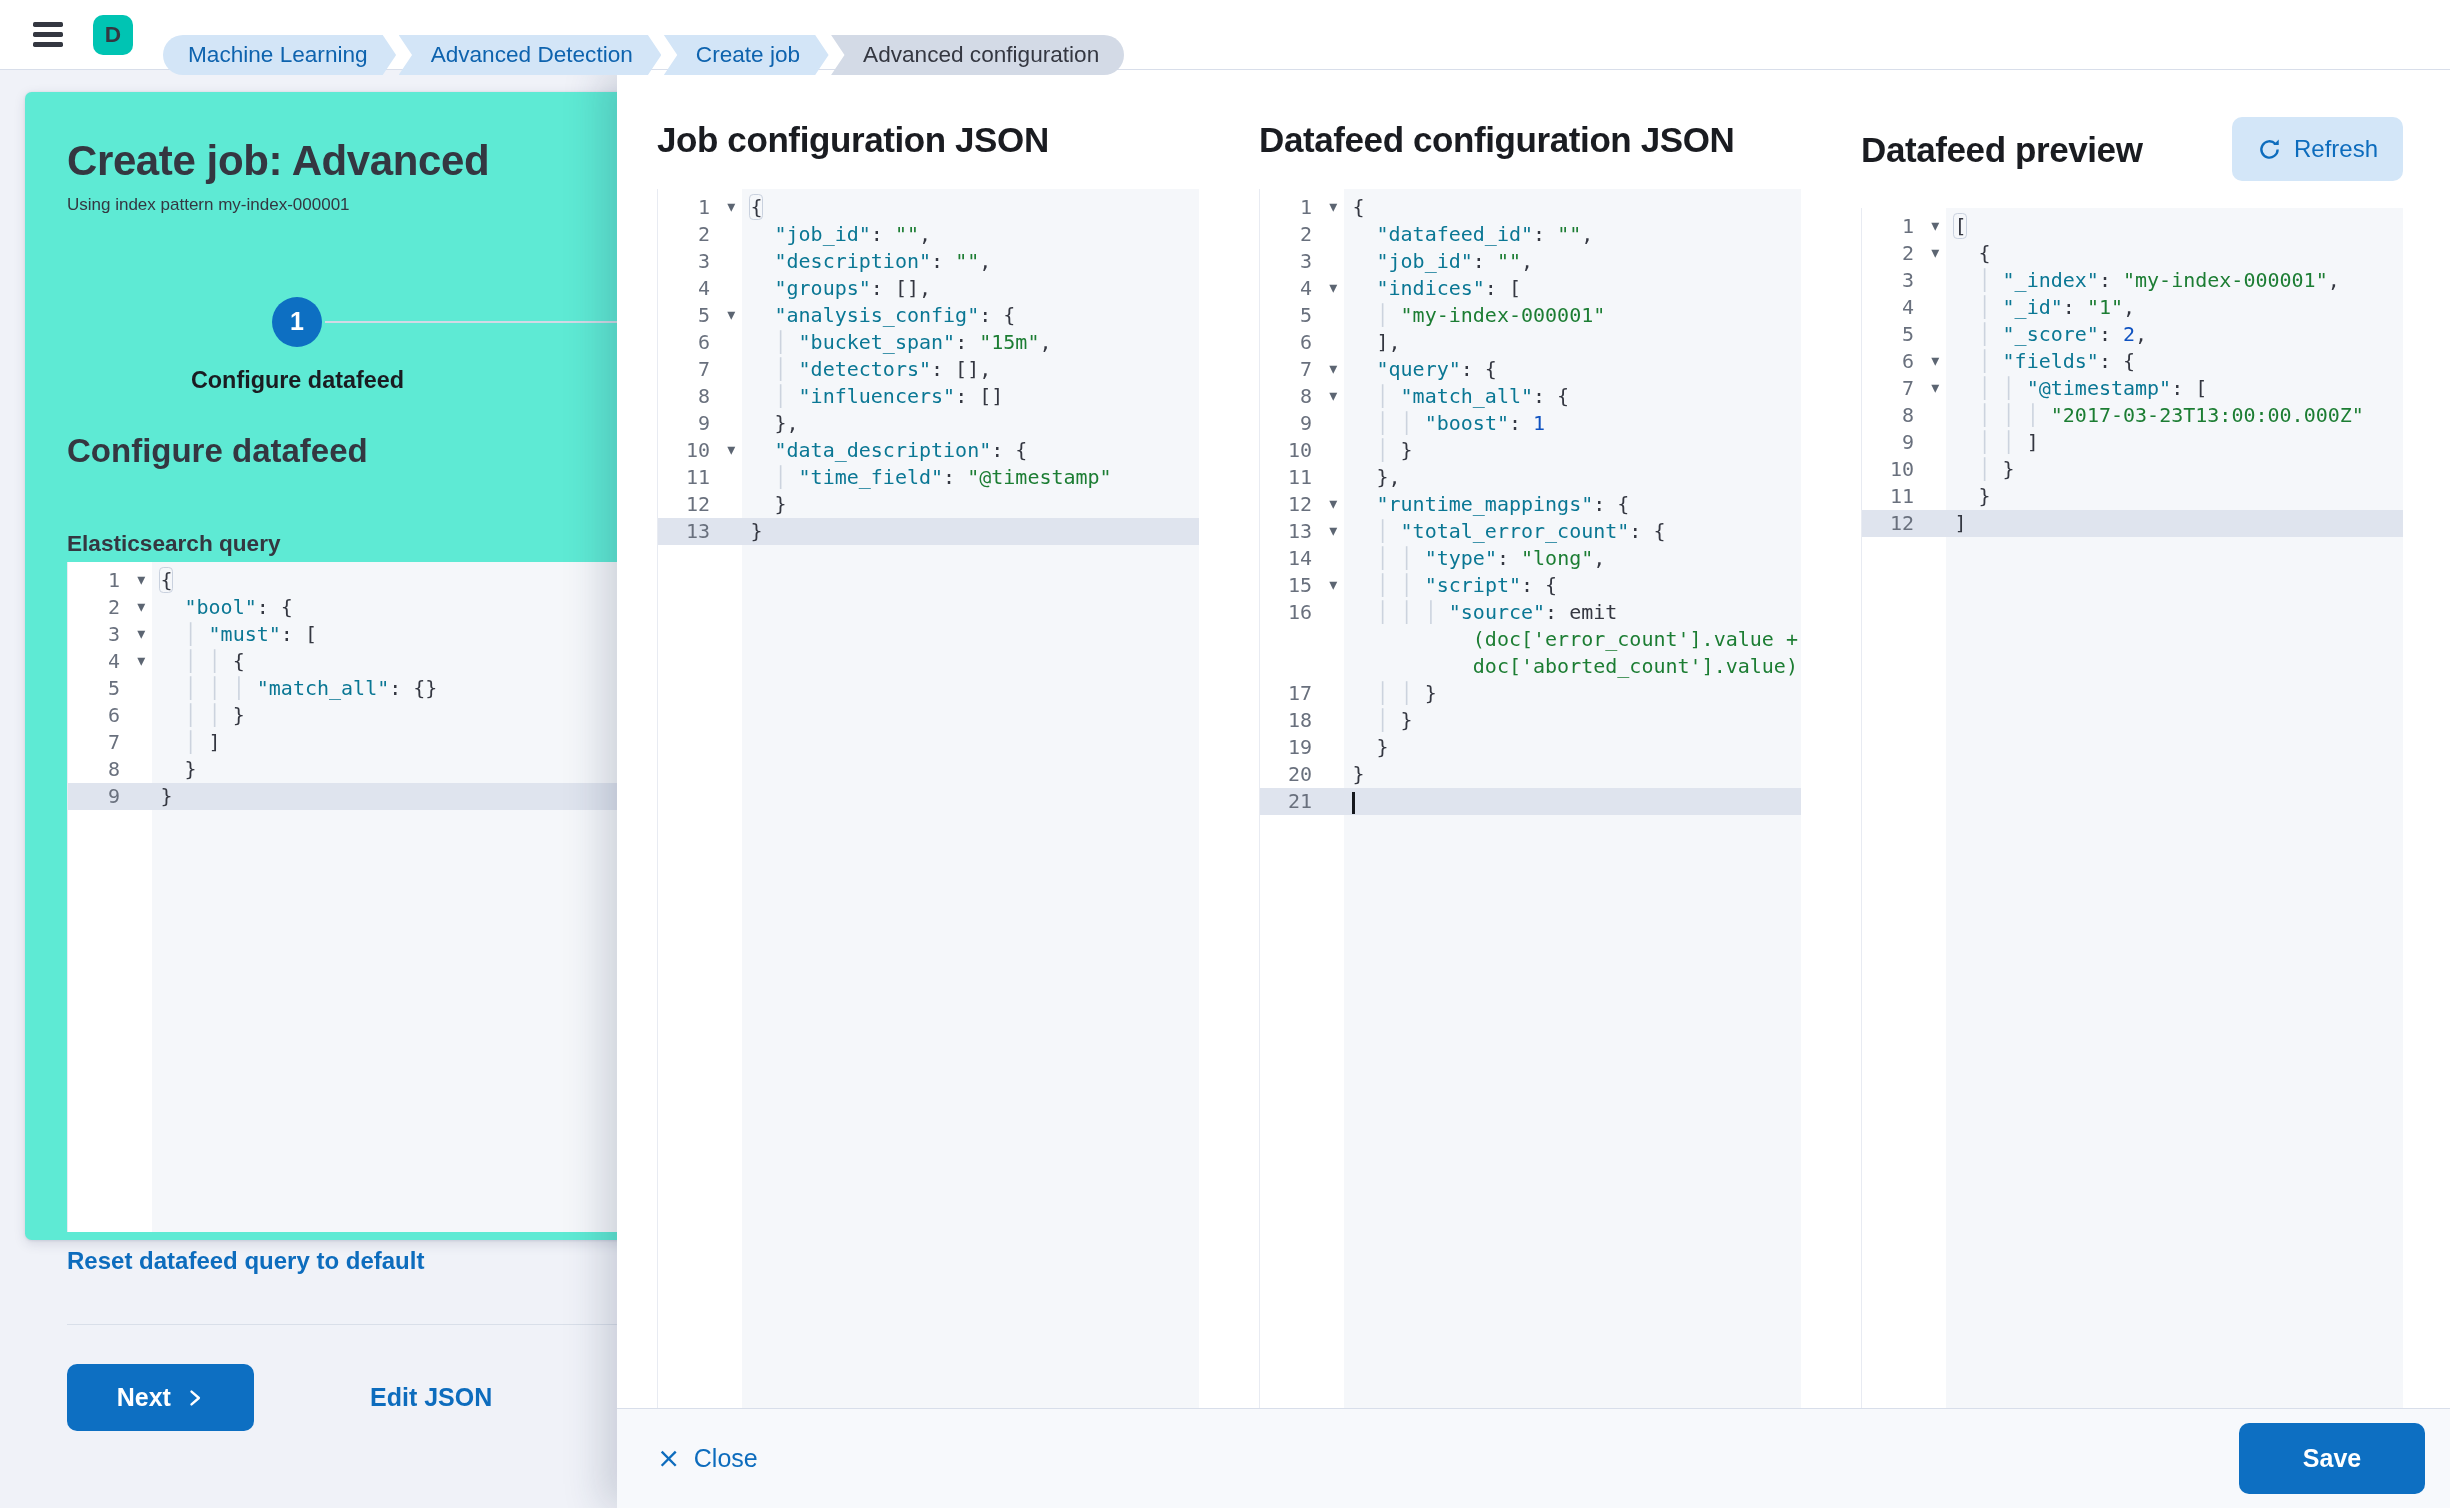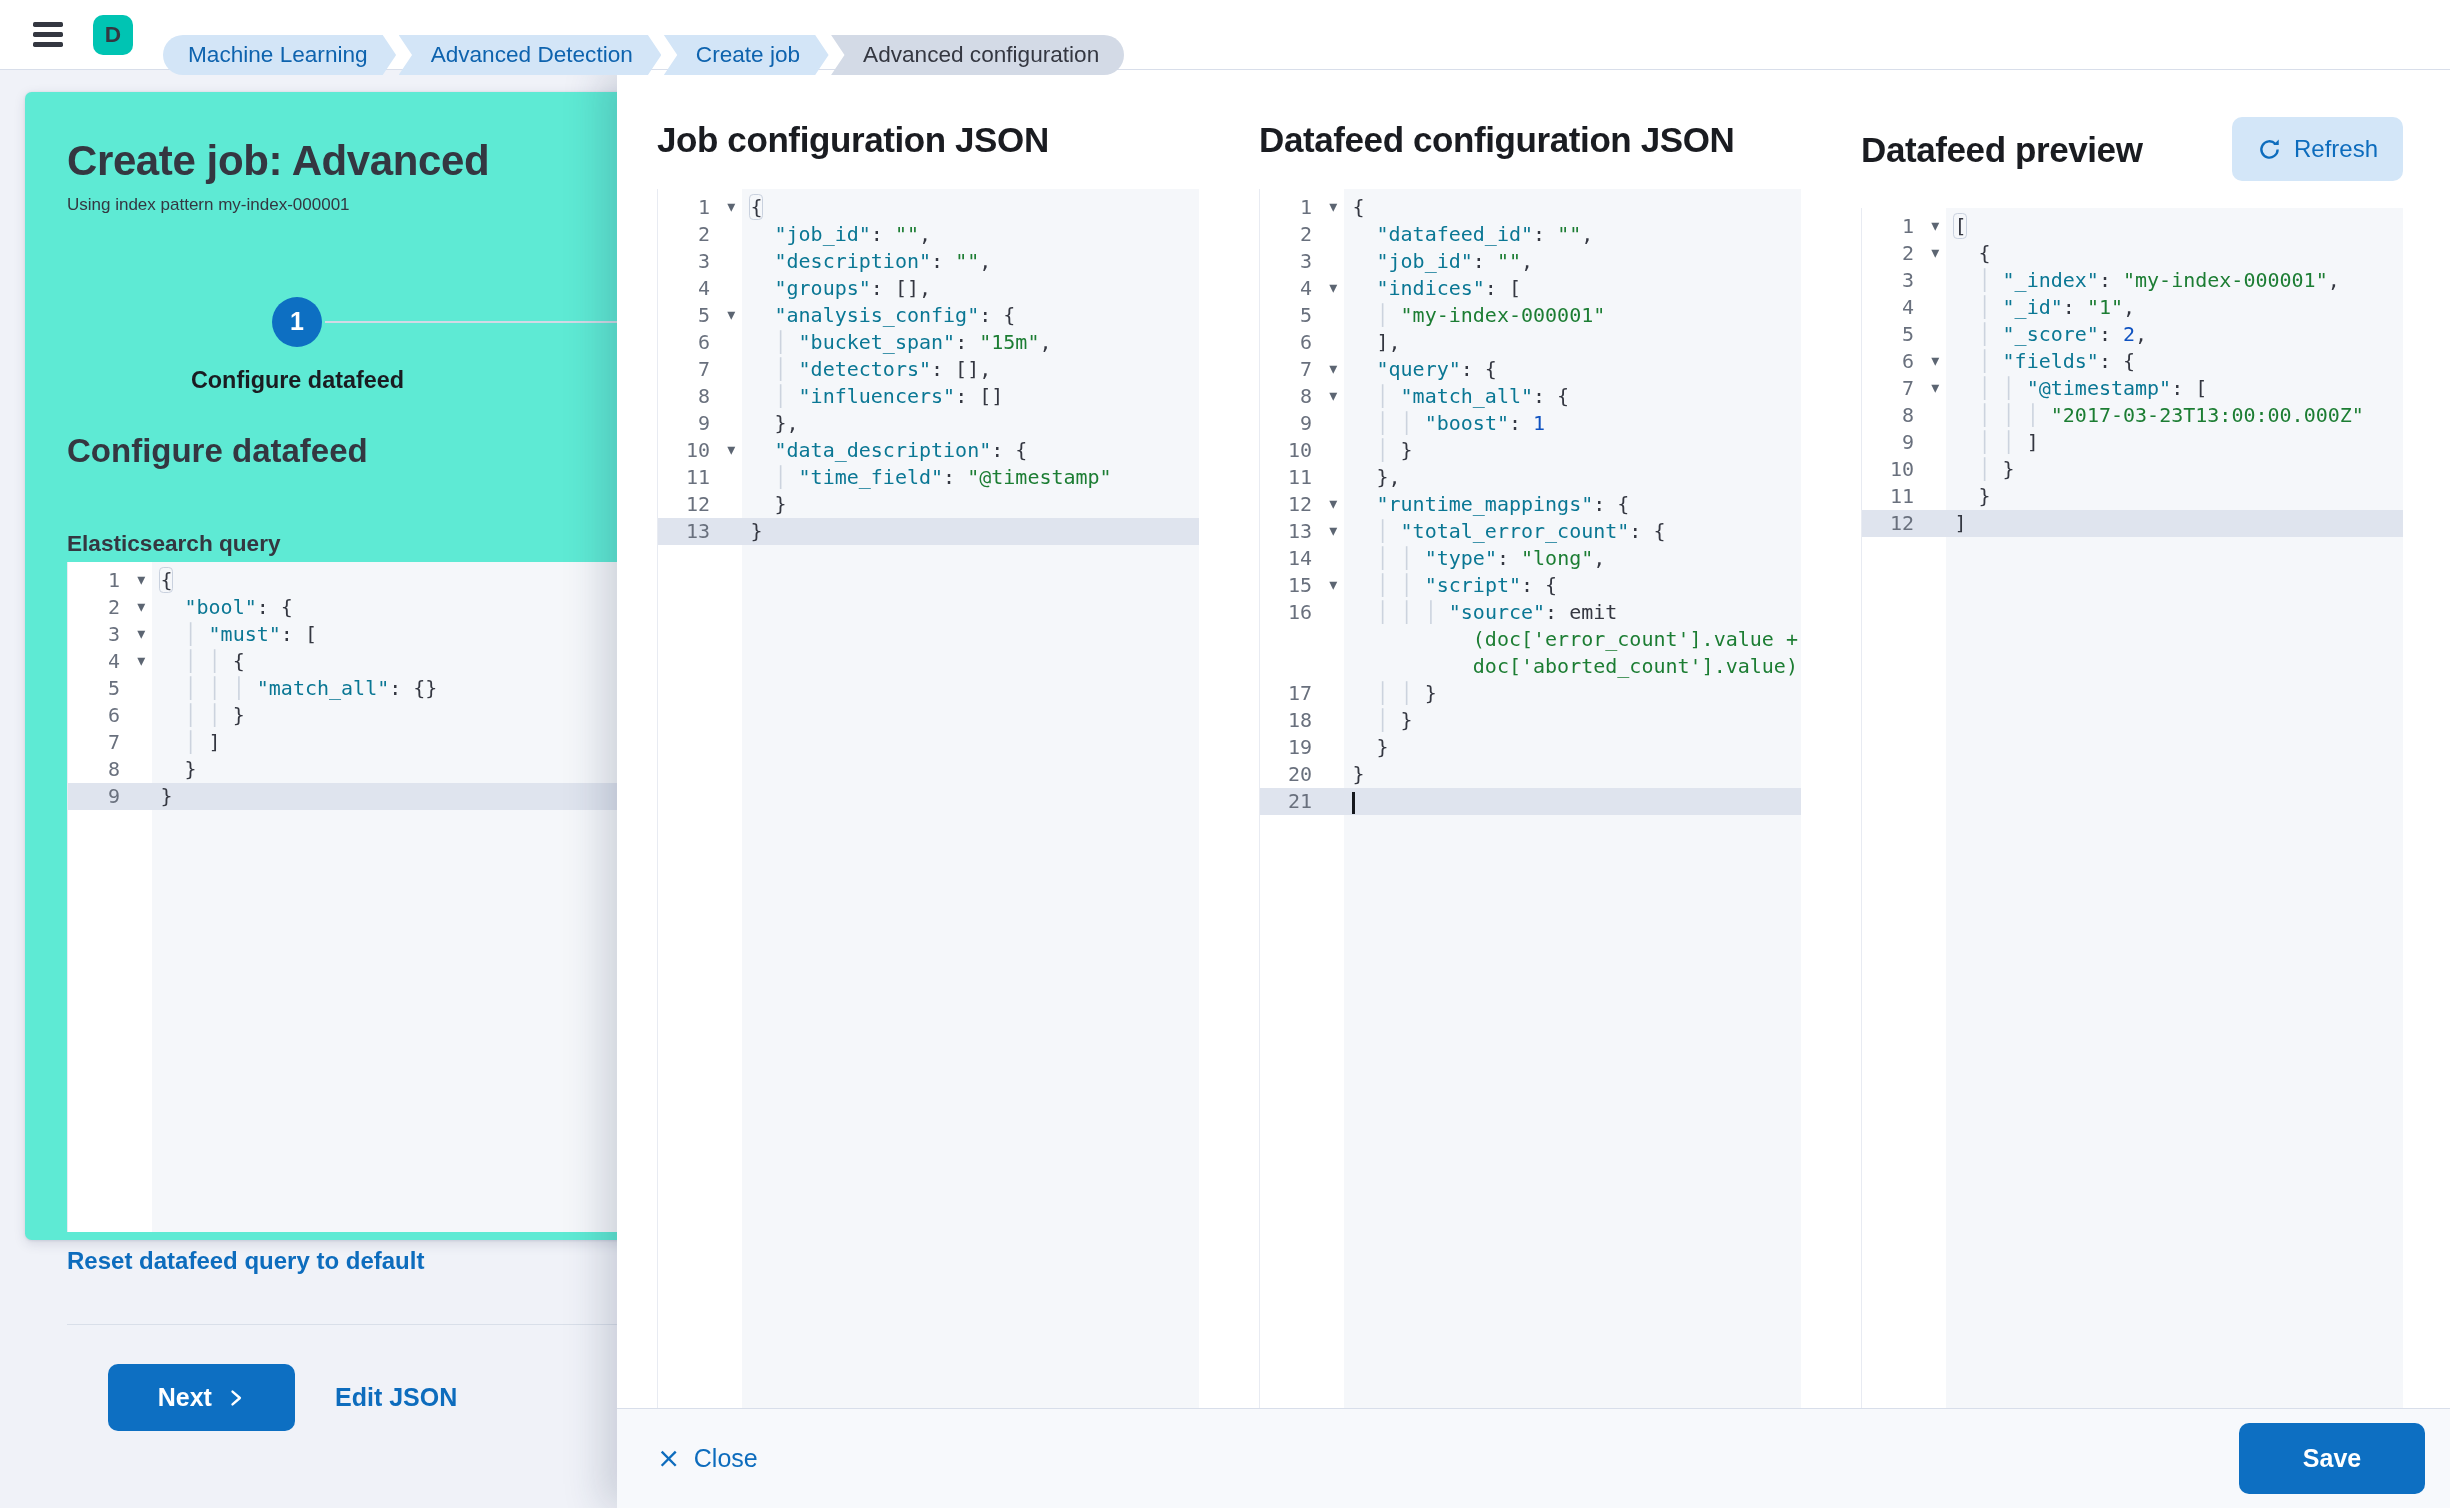--- a/index.html
+++ b/index.html
@@ -35,21 +35,21 @@
     background:#0d6fc2; color:#fff; font-size:25px; font-weight:700;
     display:flex; align-items:center; justify-content:center; }
   .step-line { position:absolute; left:258px; right:-8.4px; top:24px; height:2.5px; background:#d2d9e5; }
   .step-label { margin:20px 0 0 88px; width:285px; text-align:center;
     font-size:23.4px; font-weight:700; color:#1a1c21; }
   .section-h { margin-top:37px; font-size:33px; line-height:40px; font-weight:700; color:#343741; }
   .q-label { margin-top:60px; font-size:22.6px; font-weight:700; color:#343741; }
   .reset-link { display:inline-block; margin-top:15px; font-size:24px; font-weight:600;
     color:#0d6cbd; cursor:pointer; }
   .hr { margin-top:49px; margin-right:0; height:1.7px; background:#d9dfe9; }
-  .btn-row { margin-top:39px; display:flex; align-items:center; gap:40px;margin-left:41px; }
+  .btn-row { margin-top:39px; display:flex; align-items:center; gap:116px; }
   .btn-primary { height:67px; border:none; border-radius:10px; background:#0d6fc2; color:#fff;
     font-family:inherit; font-size:25px; font-weight:600; display:flex; align-items:center;
     justify-content:center; gap:15px; cursor:pointer; }
   .next-btn { width:187px; }
   .link-btn { background:none; border:none; font-family:inherit; font-size:25px; font-weight:600;
     color:#0d6cbd; cursor:pointer; }
 
   
   .flyout { position:absolute; left:617px; top:70px; right:0; bottom:0; background:#ffffff;
     box-shadow:-15px 0 37px rgba(35,48,85,.18); z-index:20; display:flex; flex-direction:column; }

